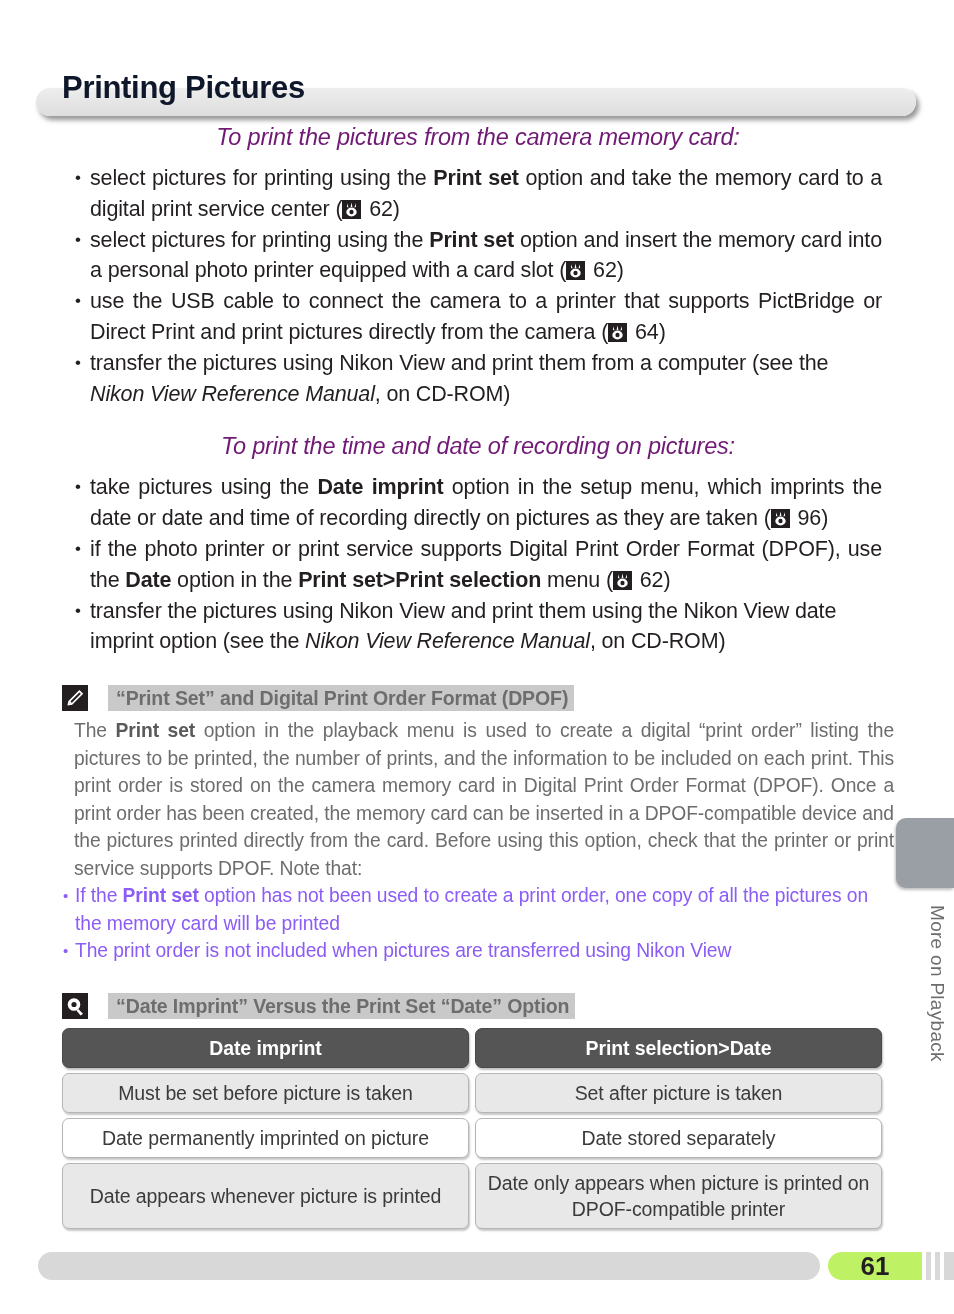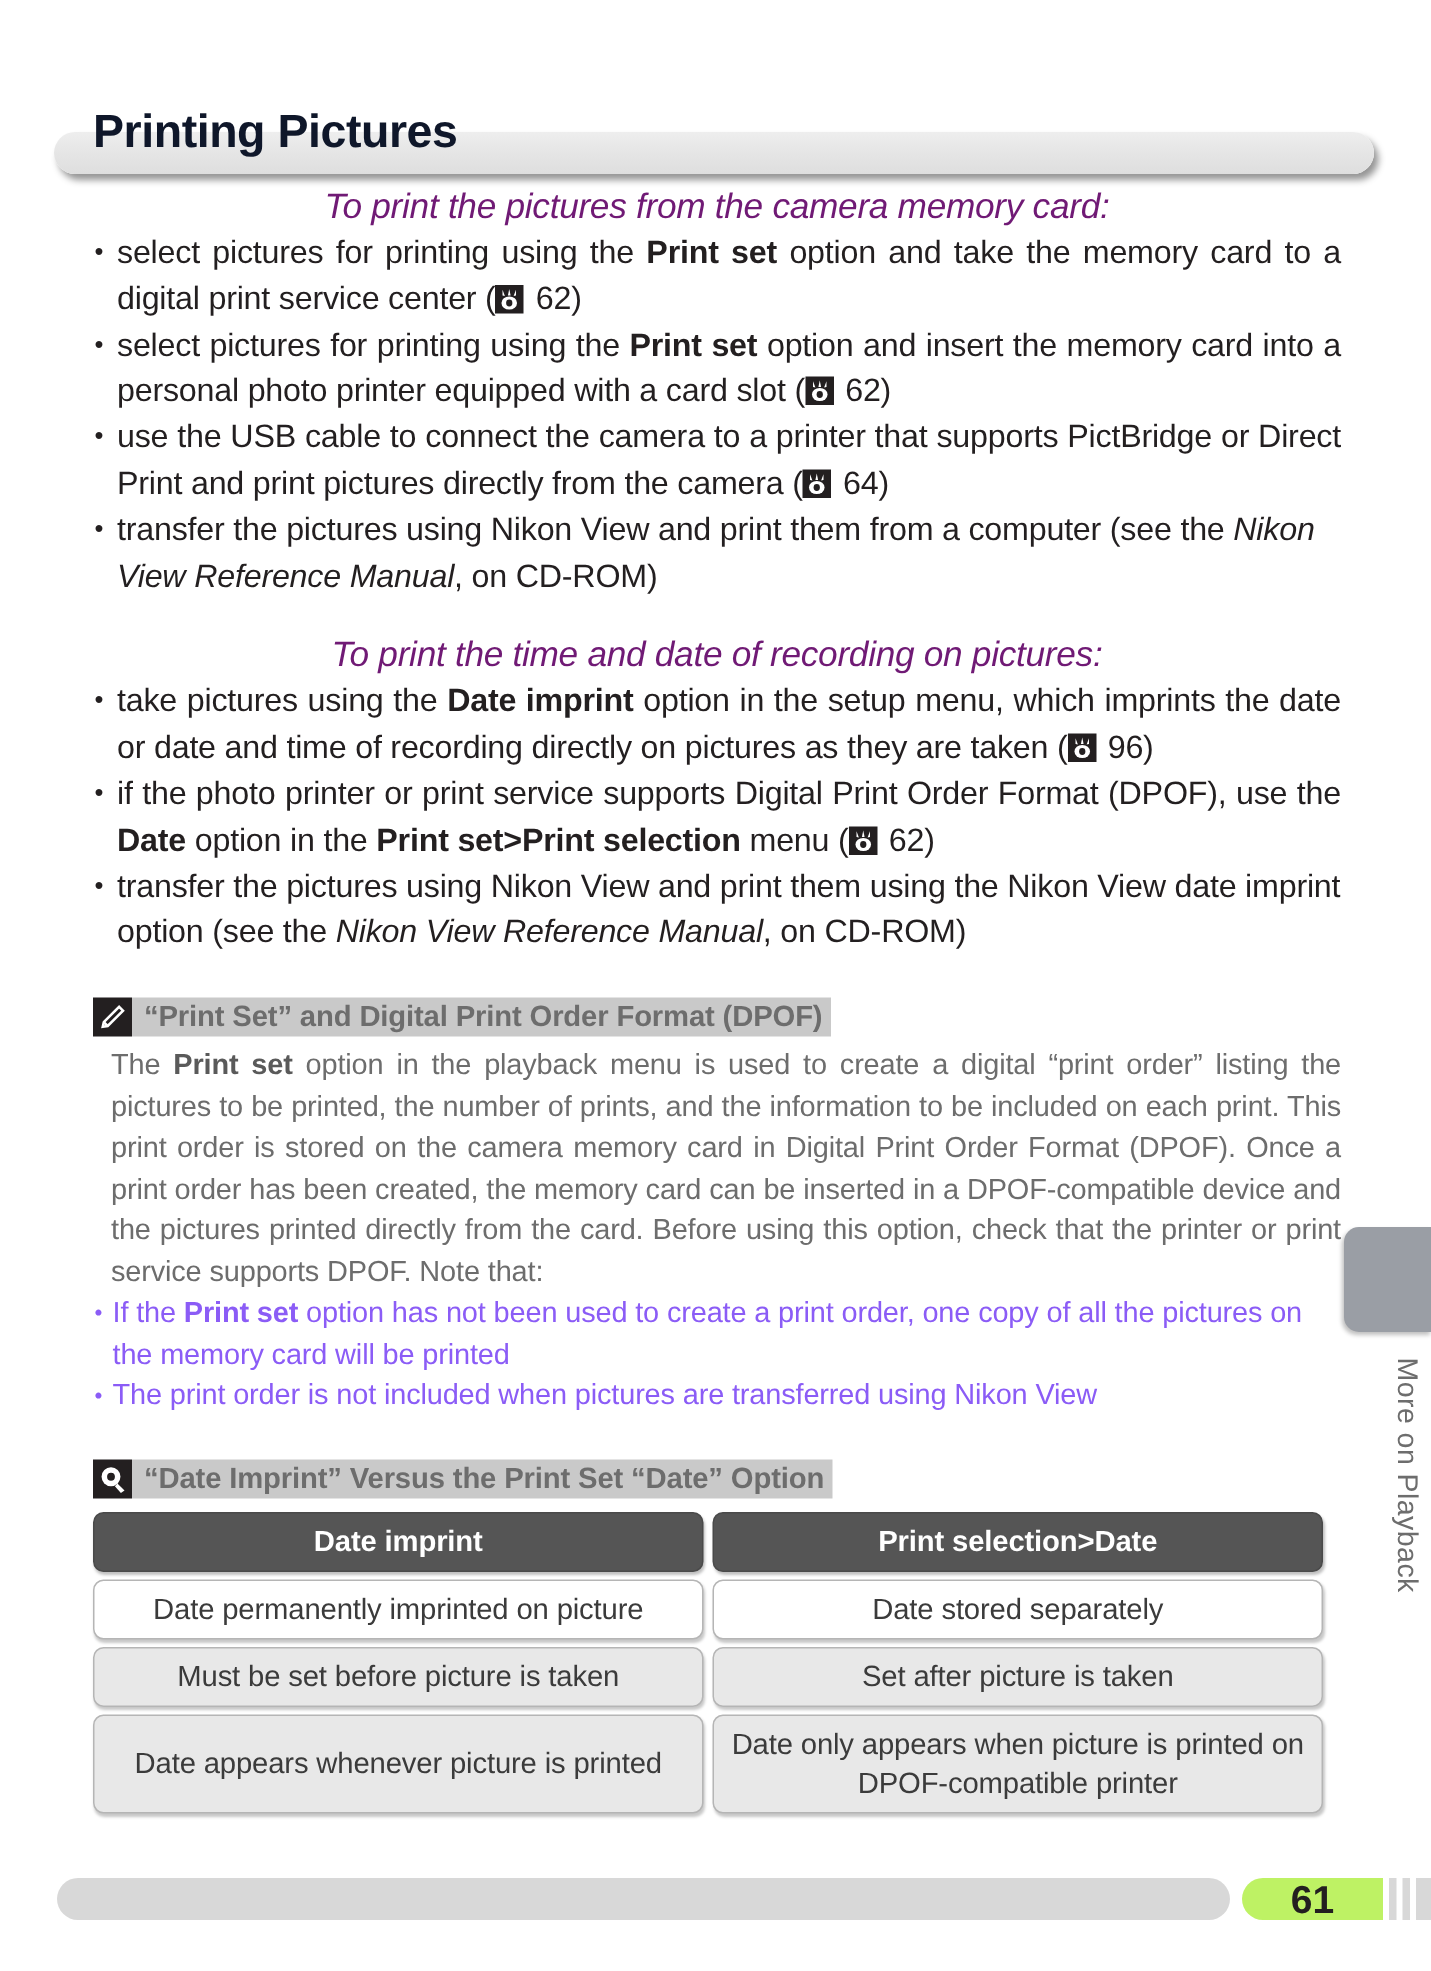--- a/index.html
+++ b/index.html
@@ -59,21 +59,21 @@
     color: #701a75;
     margin: 0 0 2px 0;
     letter-spacing: -0.2px;
     text-align: center;
   }
   .sub-head.second {
     margin-top: 24px;
   }
   ul.bullets {
     list-style: none;
-    margin: 0;
+    margin: 12px;
     padding: 0;
   }
   ul.bullets > li {
     position: relative;
     padding-left: 16px;
     font-size: 21.5px;
     line-height: 30.8px;
     color: #231f20;
     margin: 0;
     text-align: justify;
@@ -105,20 +105,21 @@
   .pgicon svg { display: block; }
 
   
   .note {
     margin-top: 28px;
   }
   .note-head {
     display: flex;
     align-items: center;
     height: 26px;
+    gap: 20px;
   }
   .note-icon {
     width: 26px;
     height: 26px;
     background: #231f20;
     flex: 0 0 auto;
     display: block;
   }
   .note-title {
     background: #c9c9c9;
@@ -374,26 +375,26 @@
       </span>
       <span class="note-title">“Date Imprint” Versus the Print Set “Date” Option</span>
     </div>
 
     <div class="cmp-table" id="cmptable">
         <div class="cmp-row">
           <div class="cmp-cell header">Date imprint</div>
           <div class="cmp-cell header">Print selection&gt;Date</div>
         </div>
         <div class="cmp-row">
+          <div class="cmp-cell shade">Must be set before picture is taken</div>
+          <div class="cmp-cell shade">Set after picture is taken</div>
+        </div>
+        <div class="cmp-row">
           <div class="cmp-cell plain">Date permanently imprinted on picture</div>
           <div class="cmp-cell plain">Date stored separately</div>
-        </div>
-        <div class="cmp-row">
-          <div class="cmp-cell shade">Must be set before picture is taken</div>
-          <div class="cmp-cell shade">Set after picture is taken</div>
         </div>
         <div class="cmp-row">
           <div class="cmp-cell shade two-line">Date appears whenever picture is printed</div>
           <div class="cmp-cell shade two-line">Date only appears when picture is printed on DPOF-compatible printer</div>
         </div>
       </div>
   </div>
 
 </div>
 

